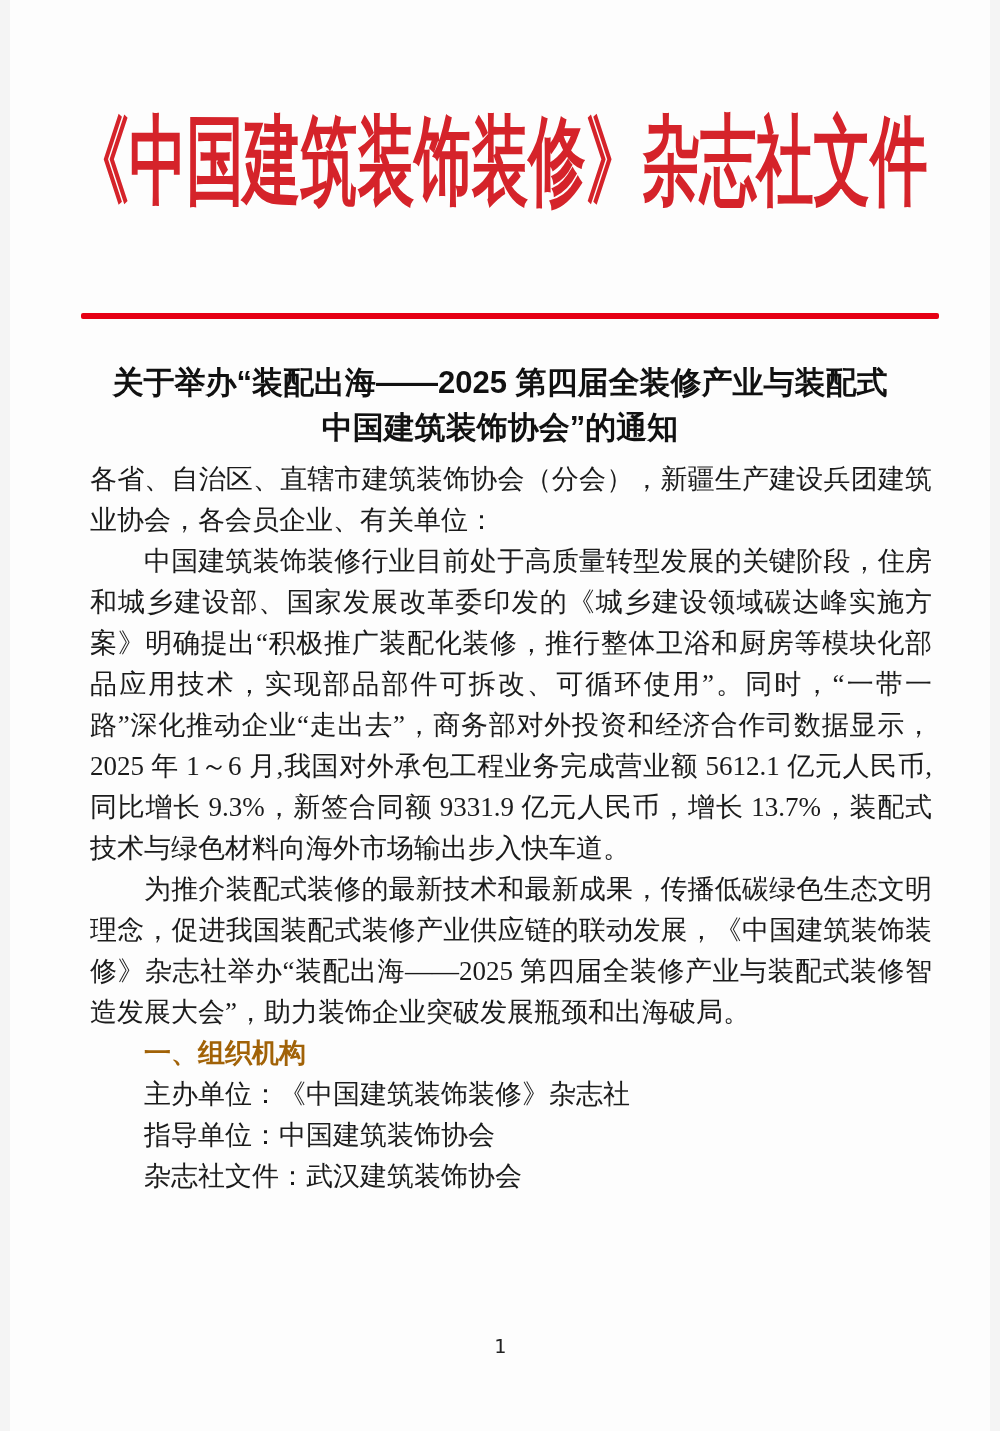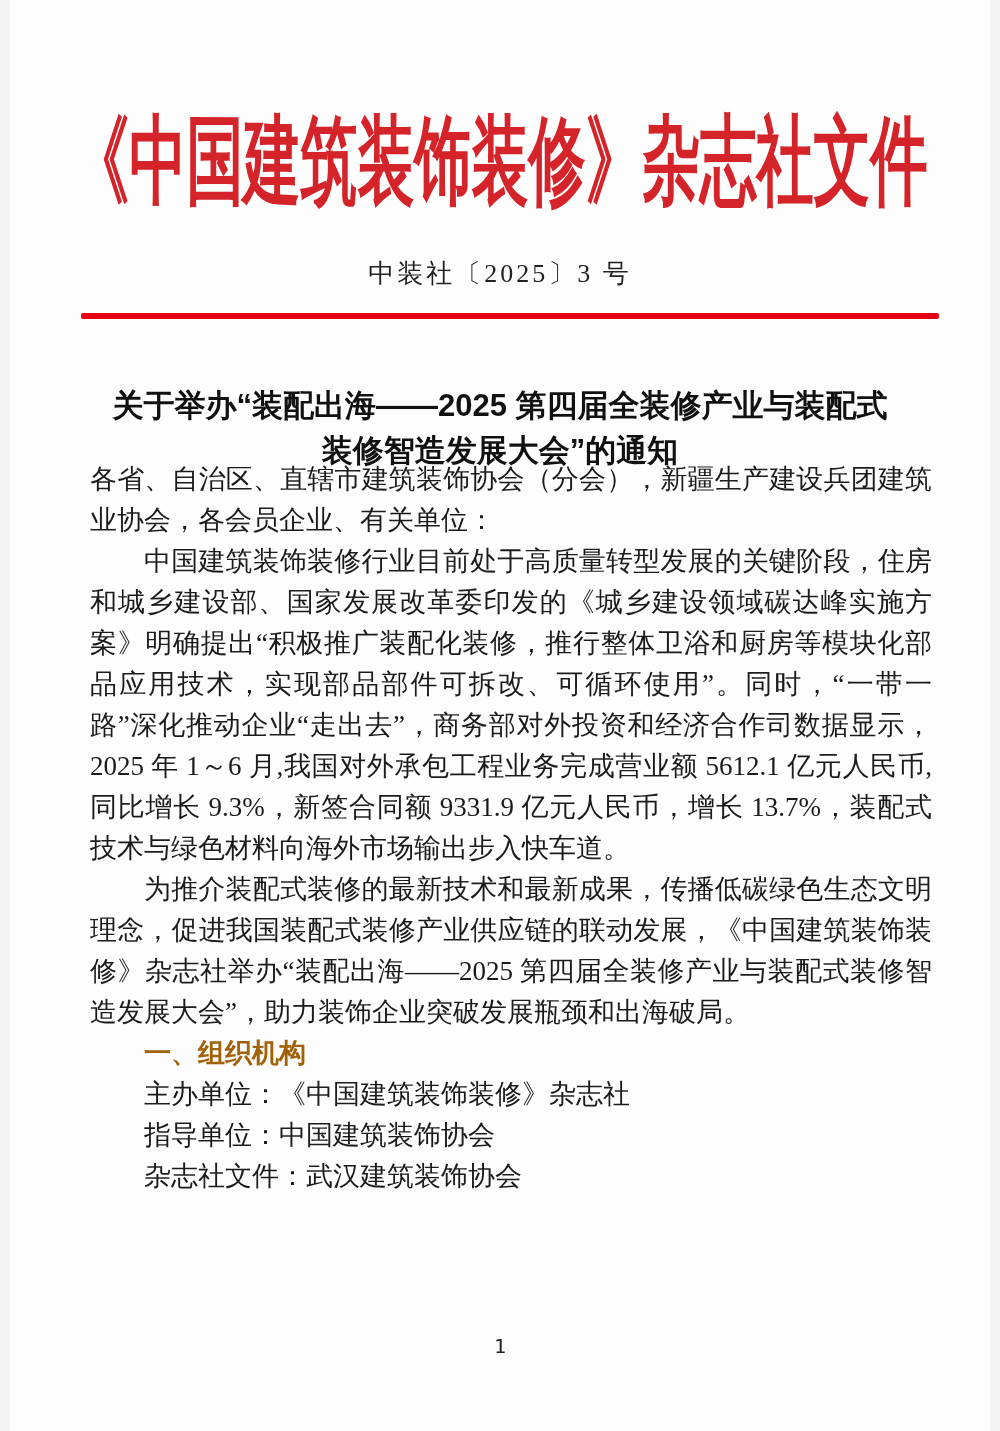--- a/index.html
+++ b/index.html
@@ -53,21 +53,20 @@
 
   .notice-title {
     position: absolute;
     top: 360px; left: 0; right: 0;
     text-align: center;
     font-family: "Liberation Sans", "DejaVu Sans", sans-serif;
     font-weight: 700;
     font-size: 31px;
     line-height: 45px;
     color: #111;
-    margin-top: 23px;
   }
   .notice-title .t-line { display: block; }
 
   .body-text {
     position: absolute;
     top: 459px;
     left: 80px;
     width: 842px;
     font-size: 27px;
     line-height: 41px;
@@ -94,27 +93,26 @@
     font-family: "DejaVu Sans Mono", "Liberation Mono", monospace;
   }
 </style>
 </head>
 <body>
 
 <div class="page">
 
   <div class="letterhead" style="color: rgb(213, 35, 42);">《中国建筑装饰装修》杂志社文件</div>
 
-  <div class="doc-number">中装社〔2025〕3 号</div>
 
   <div class="red-rule" style="background: rgb(230, 0, 20);"></div>
 
   <h1 class="notice-title">
     <span class="t-line">关于举办“装配出海——2025 第四届全装修产业与装配式</span>
-    <span class="t-line">装修智造发展大会”的通知</span>
+    <span class="t-line">中国建筑装饰协会”的通知</span>
   </h1>
 
   <div class="body-text">
 
     <p class="salutation">各省、自治区、直辖市建筑装饰协会（分会），新疆生产建设兵团建筑业协会，各会员企业、有关单位：</p>
 
     <p class="p-indent">中国建筑装饰装修行业目前处于高质量转型发展的关键阶段，住房和城乡建设部、国家发展改革委印发的《城乡建设领域碳达峰实施方案》明确提出“积极推广装配化装修，推行整体卫浴和厨房等模块化部品应用技术，实现部品部件可拆改、可循环使用”。同时，“一带一路”深化推动企业“走出去”，商务部对外投资和经济合作司数据显示，2025 年 1～6 月,我国对外承包工程业务完成营业额 5612.1 亿元人民币,同比增长 9.3%，新签合同额 9331.9 亿元人民币，增长 13.7%，装配式技术与绿色材料向海外市场输出步入快车道。</p>
 
     <p class="p-indent">为推介装配式装修的最新技术和最新成果，传播低碳绿色生态文明理念，促进我国装配式装修产业供应链的联动发展，《中国建筑装饰装修》杂志社举办“装配出海——2025 第四届全装修产业与装配式装修智造发展大会”，助力装饰企业突破发展瓶颈和出海破局。</p>
 

